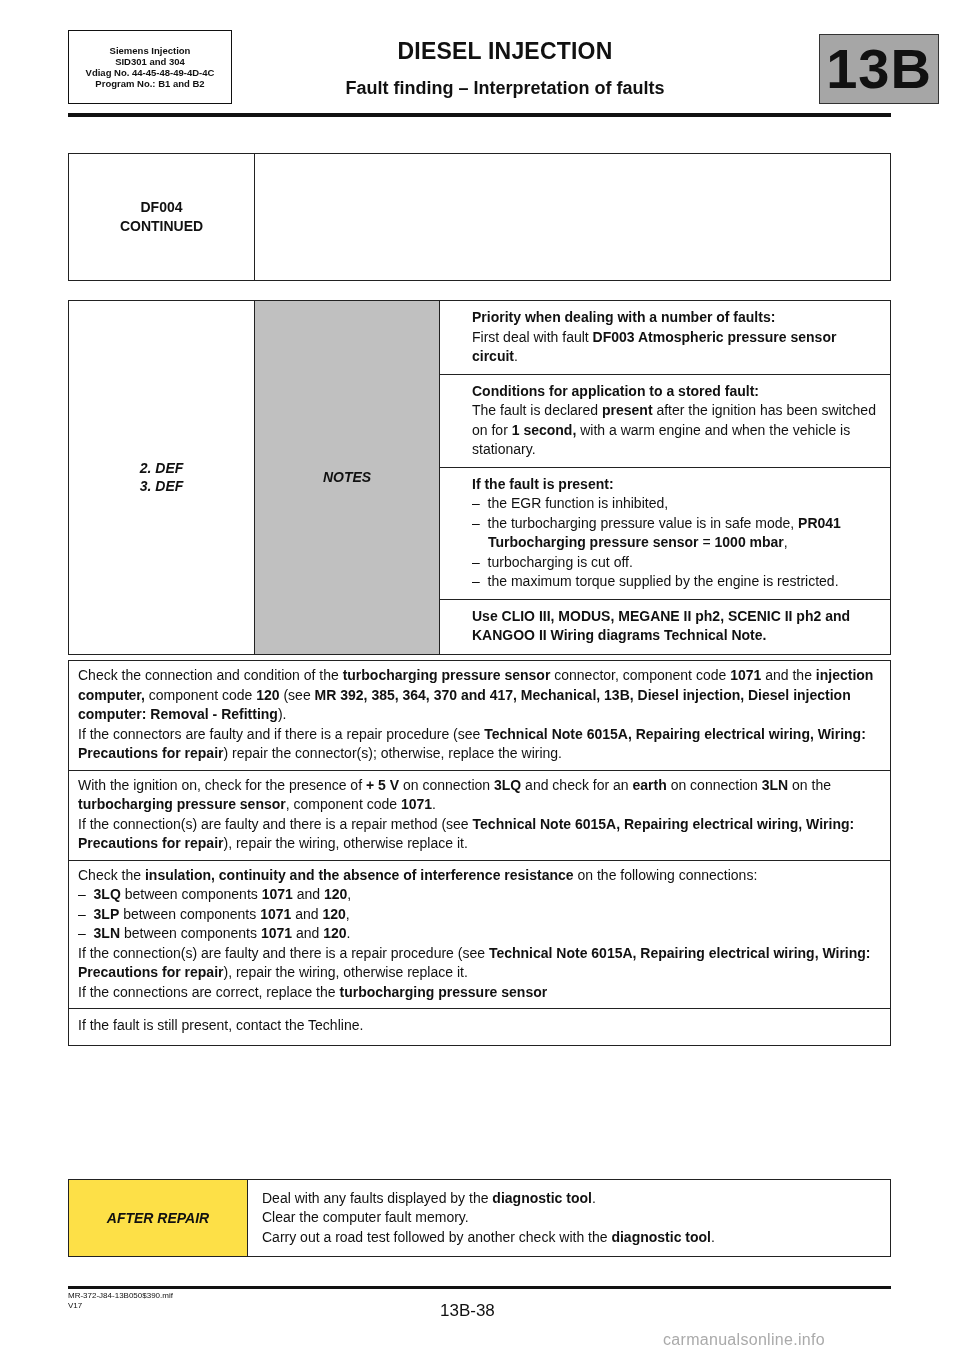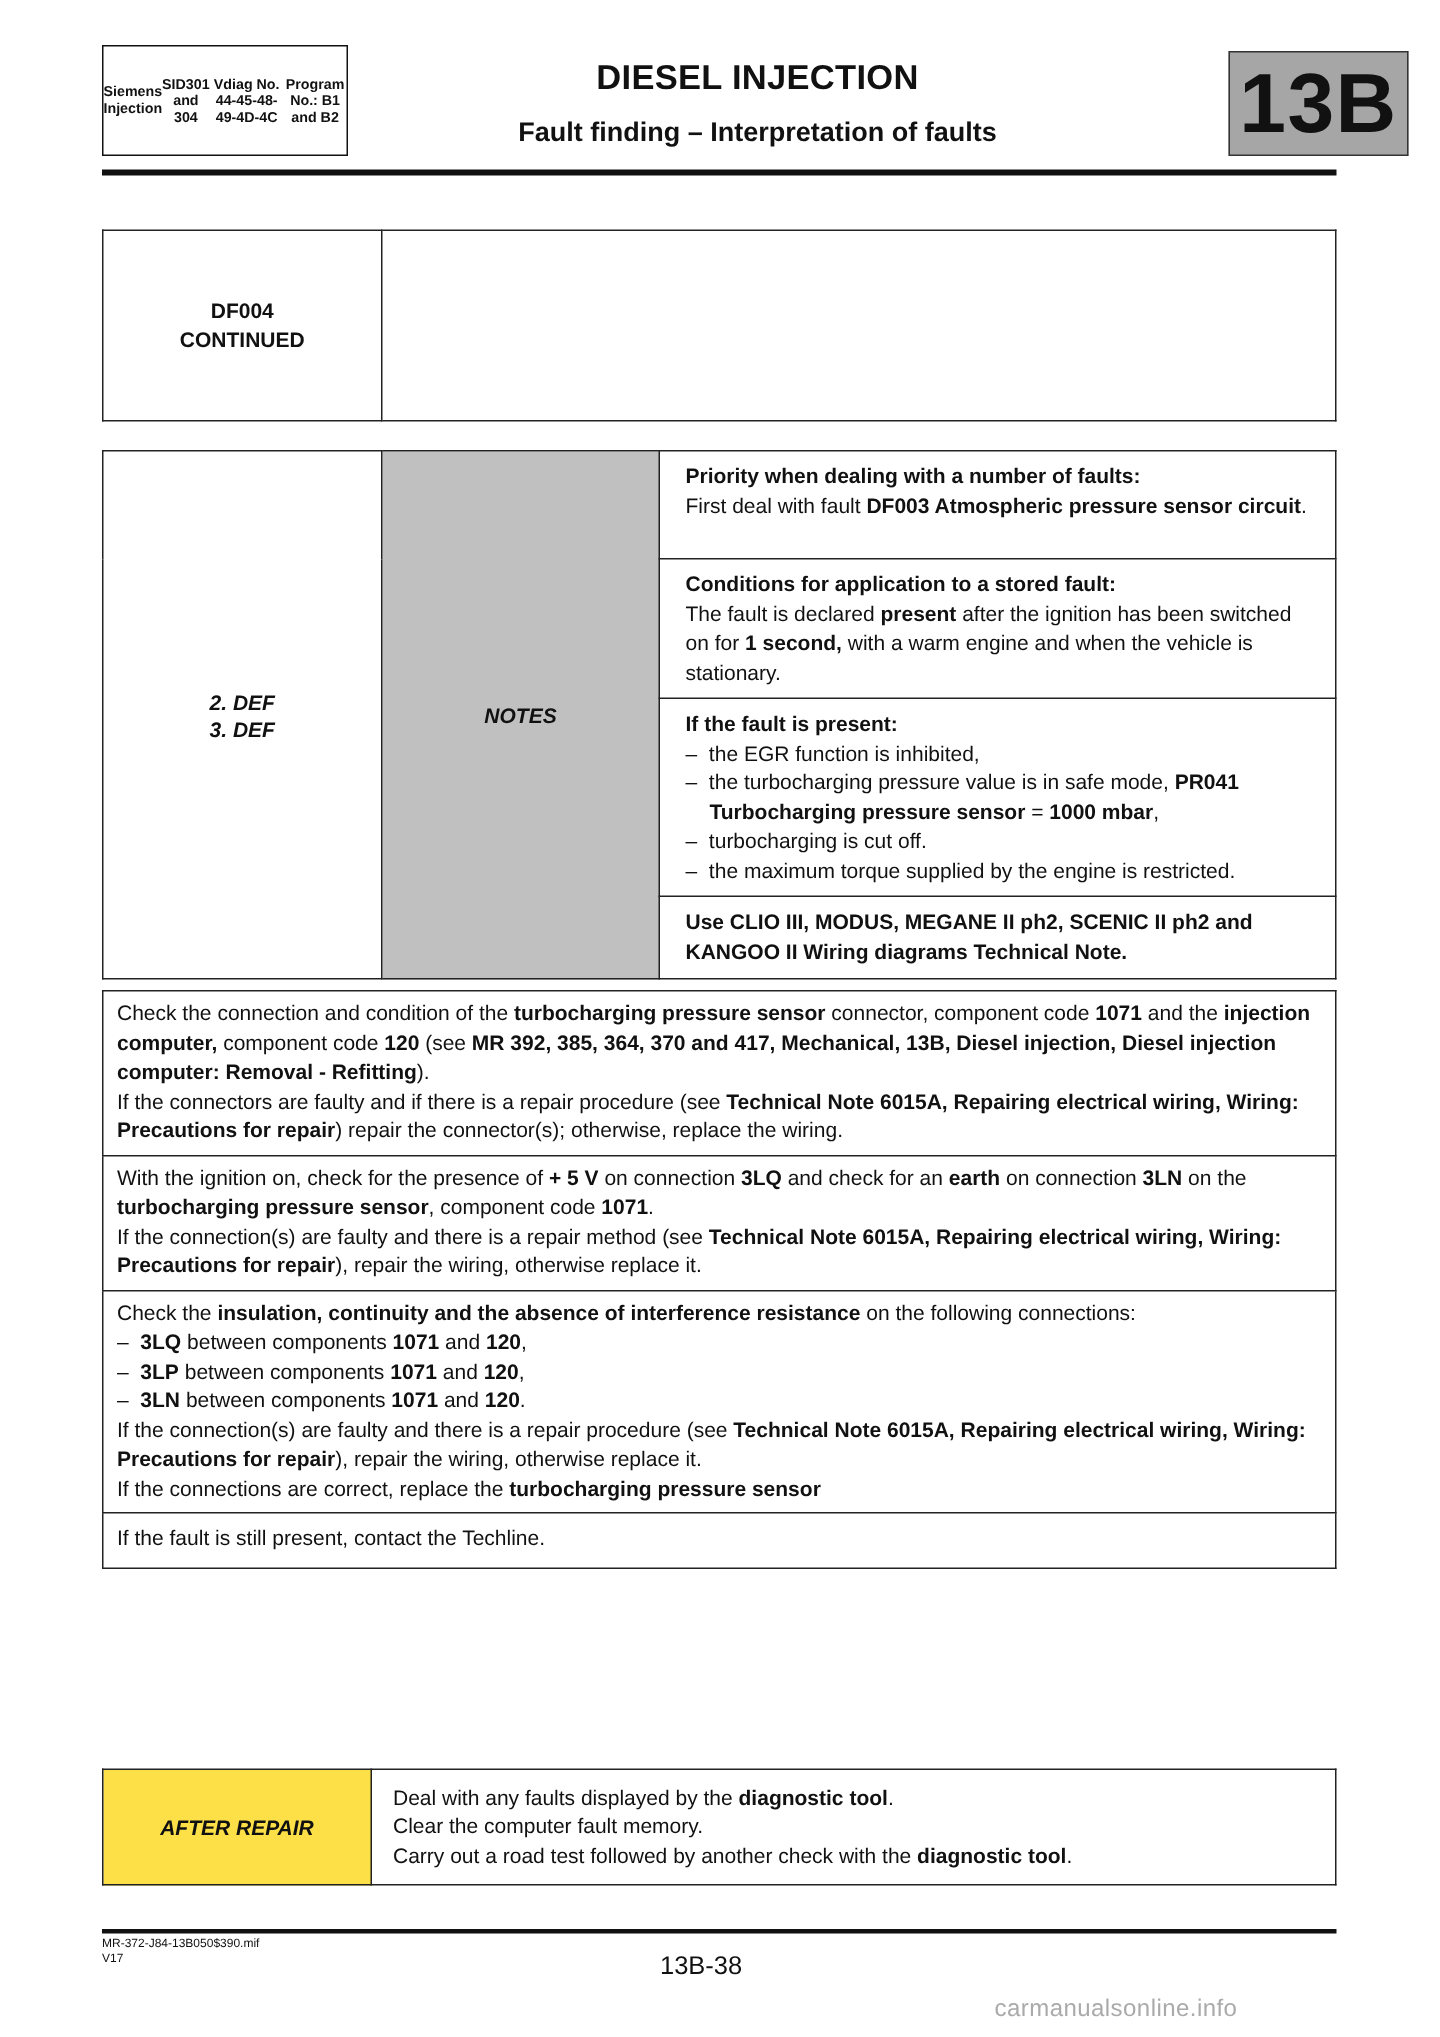--- a/index.html
+++ b/index.html
@@ -1,36 +1,36 @@
 <!DOCTYPE html>
 <html><head>
 <meta charset="utf-8">
 <style>
   html, body { margin:0; padding:0; background:#fff; }
   body { width:960px; height:1358px; position:relative; font-family:"Liberation Sans", sans-serif; color:#111; overflow:hidden; }
   b { font-weight:bold; }
 
   .hdr-box { position:absolute; left:68px; top:30px; width:164px; height:74px; border:1.5px solid #111; box-sizing:border-box;
-    display:flex; flex-direction:row; justify-content:center; align-items:center; font-size:9.5px; font-weight:bold; line-height:11px; text-align:center; }
+    display:flex; flex-direction:column; justify-content:center; align-items:center; font-size:9.5px; font-weight:bold; line-height:11px; text-align:center; }
   .hdr-title { position:absolute; left:240px; width:530px; text-align:center; top:38px; font-size:23px; font-weight:bold; letter-spacing:0.2px; }
   .hdr-sub { position:absolute; left:240px; width:530px; text-align:center; top:78px; font-size:18px; font-weight:bold; }
   .hdr-code { position:absolute; left:771px; top:34px; width:120px; height:70px; background:#a6a6a6; border:1.5px solid #333; box-sizing:border-box;
     font-size:56px; font-weight:bold; text-align:center; line-height:68px; letter-spacing:1px;margin-left:48px; }
   .rule-top { position:absolute; left:68px; top:113px; width:823px; height:4px; background:#111; }
 
   table { border-collapse:collapse; position:absolute; left:68px; width:823px; }
   td { border:1.5px solid #222; vertical-align:middle; }
 
   .t1 { top:153px; height:128px; }
   .t1 td.lbl { width:183px; text-align:center; font-weight:bold; font-size:14px; line-height:19px; }
 
   .t2 { top:300px; }
   .t2 td.lbl { width:183px; text-align:center; font-weight:bold; font-style:italic; font-size:14px; line-height:18px; }
   .t2 td.notes { width:182px; background:#c0c0c0; text-align:center; font-weight:bold; font-style:italic; font-size:14px;margin-top:34px; }
-  .t2 td.txt { font-size:14px; line-height:19.5px; padding:7px 10px 7px 17px; vertical-align:top; }
+  .t2 td.txt { font-size:14px; line-height:19.5px; padding:7px 10px 7px 32px; vertical-align:top; }
   .dash { display:block; padding-left:16px; text-indent:-16px; }
 
   .t3 { top:660px; }
   .t3 td { font-size:14px; line-height:19.5px; padding:5px 10px 6px 9px; vertical-align:top; }
 
   .t4 { top:1179px; height:78px; }
   .t4 td.lbl { width:176px; background:#fde047; text-align:center; font-weight:bold; font-style:italic; font-size:14px; }
   .t4 td.txt { font-size:14px; line-height:19.5px; padding:4px 14px; }
 
   .rule-bot { position:absolute; left:68px; top:1286px; width:823px; height:3px; background:#111; }

